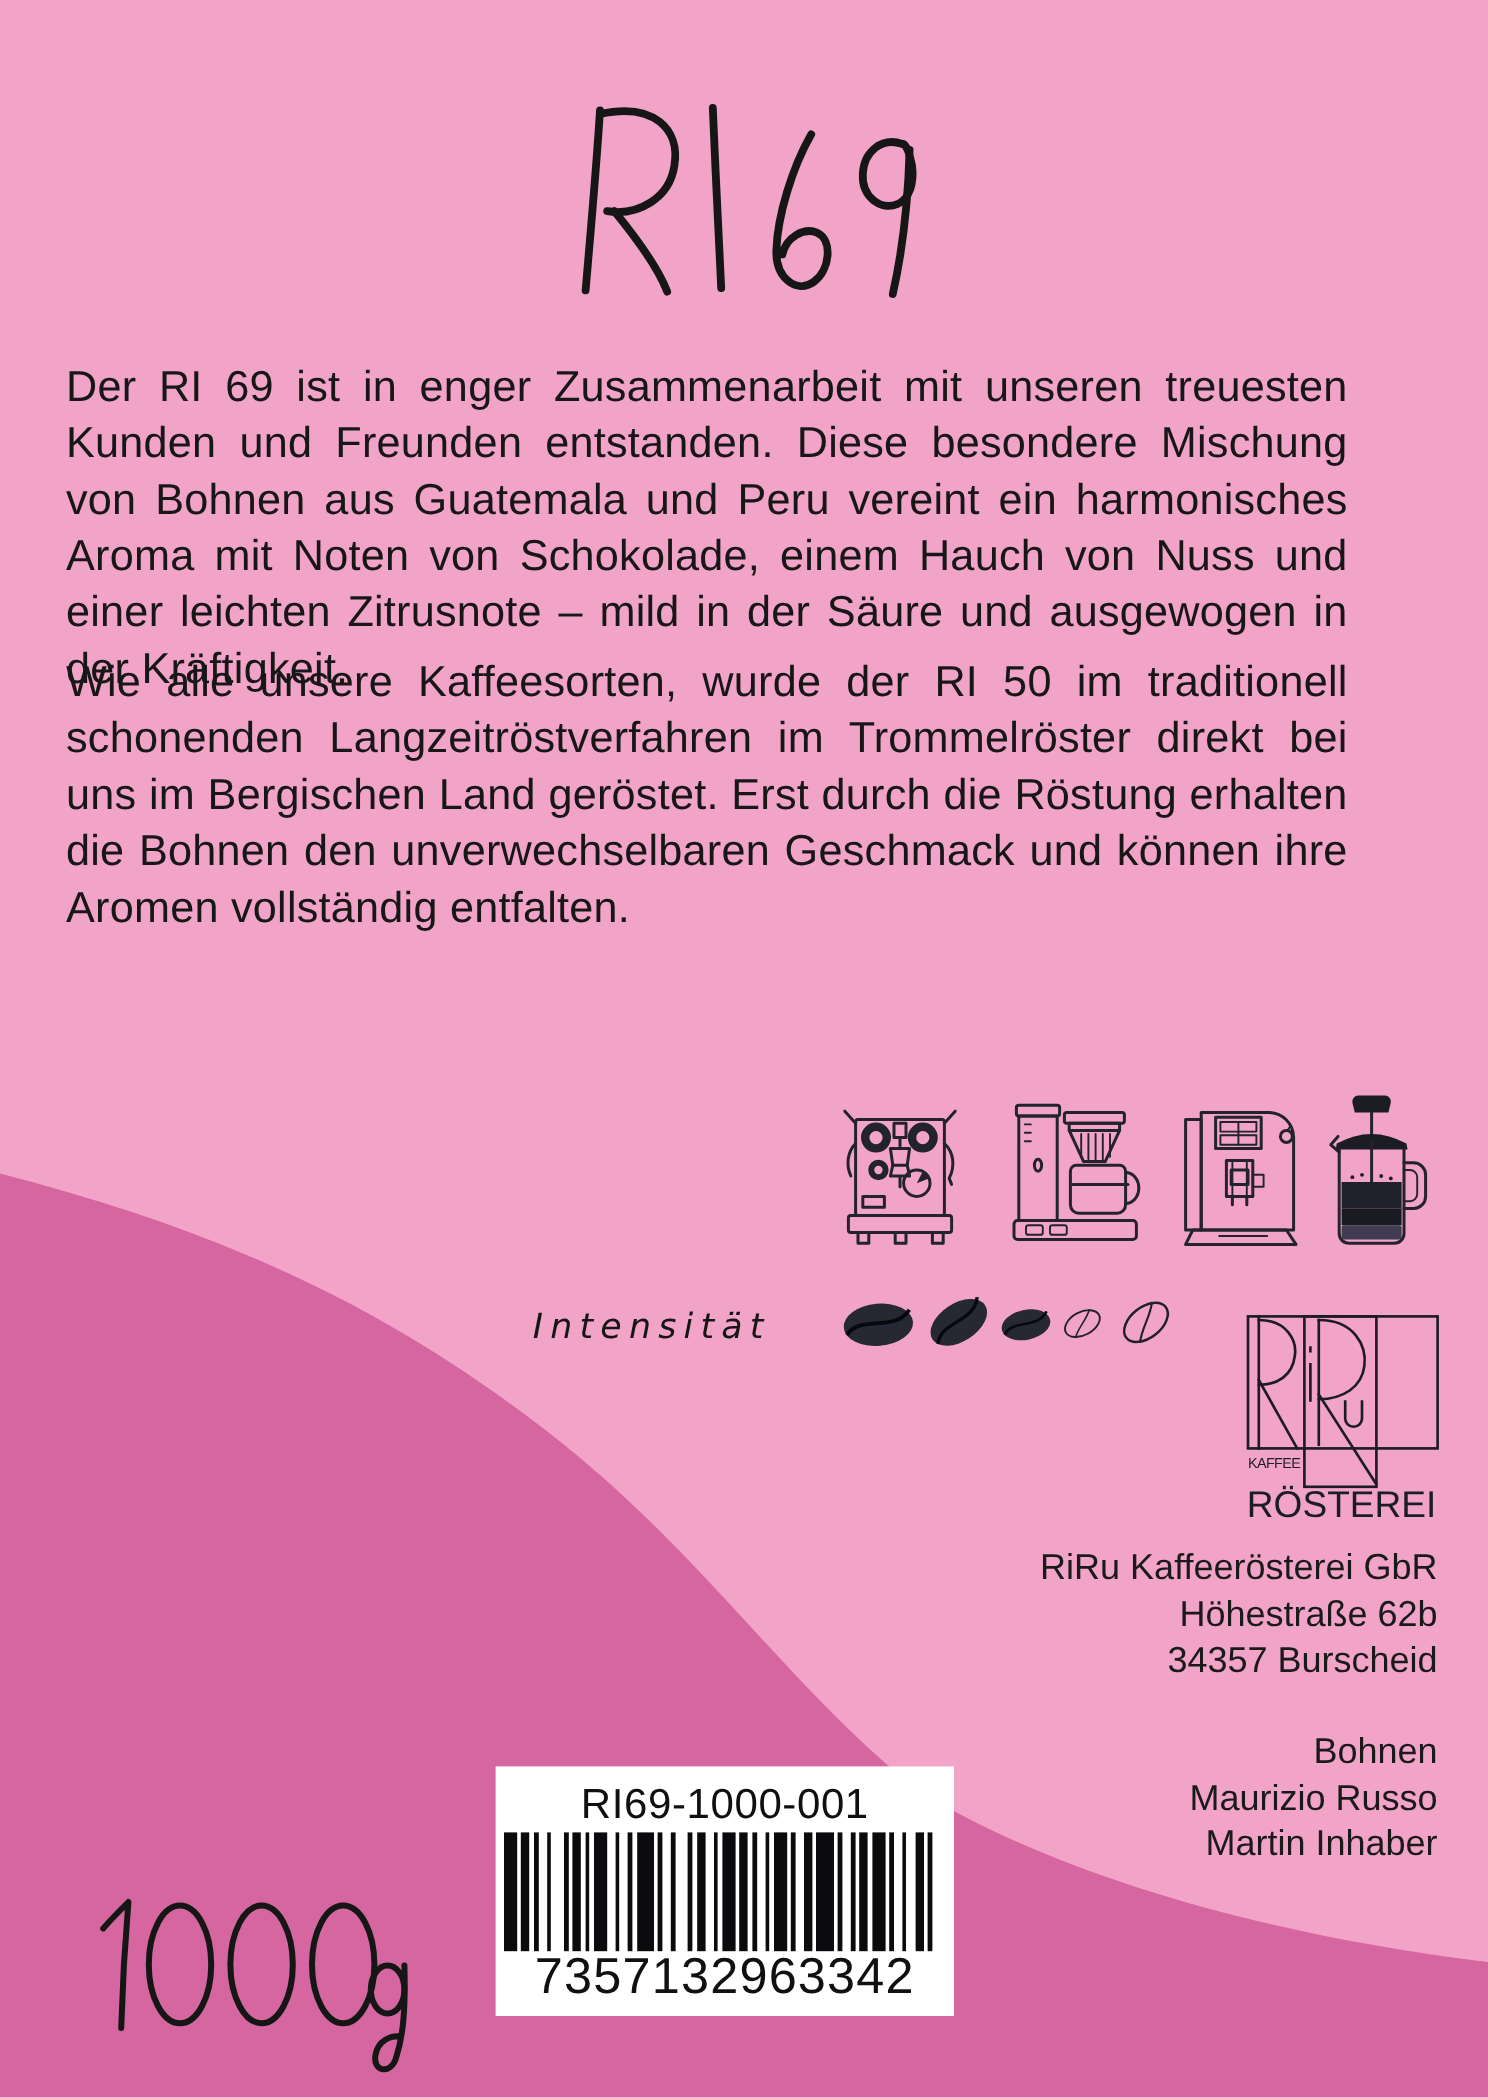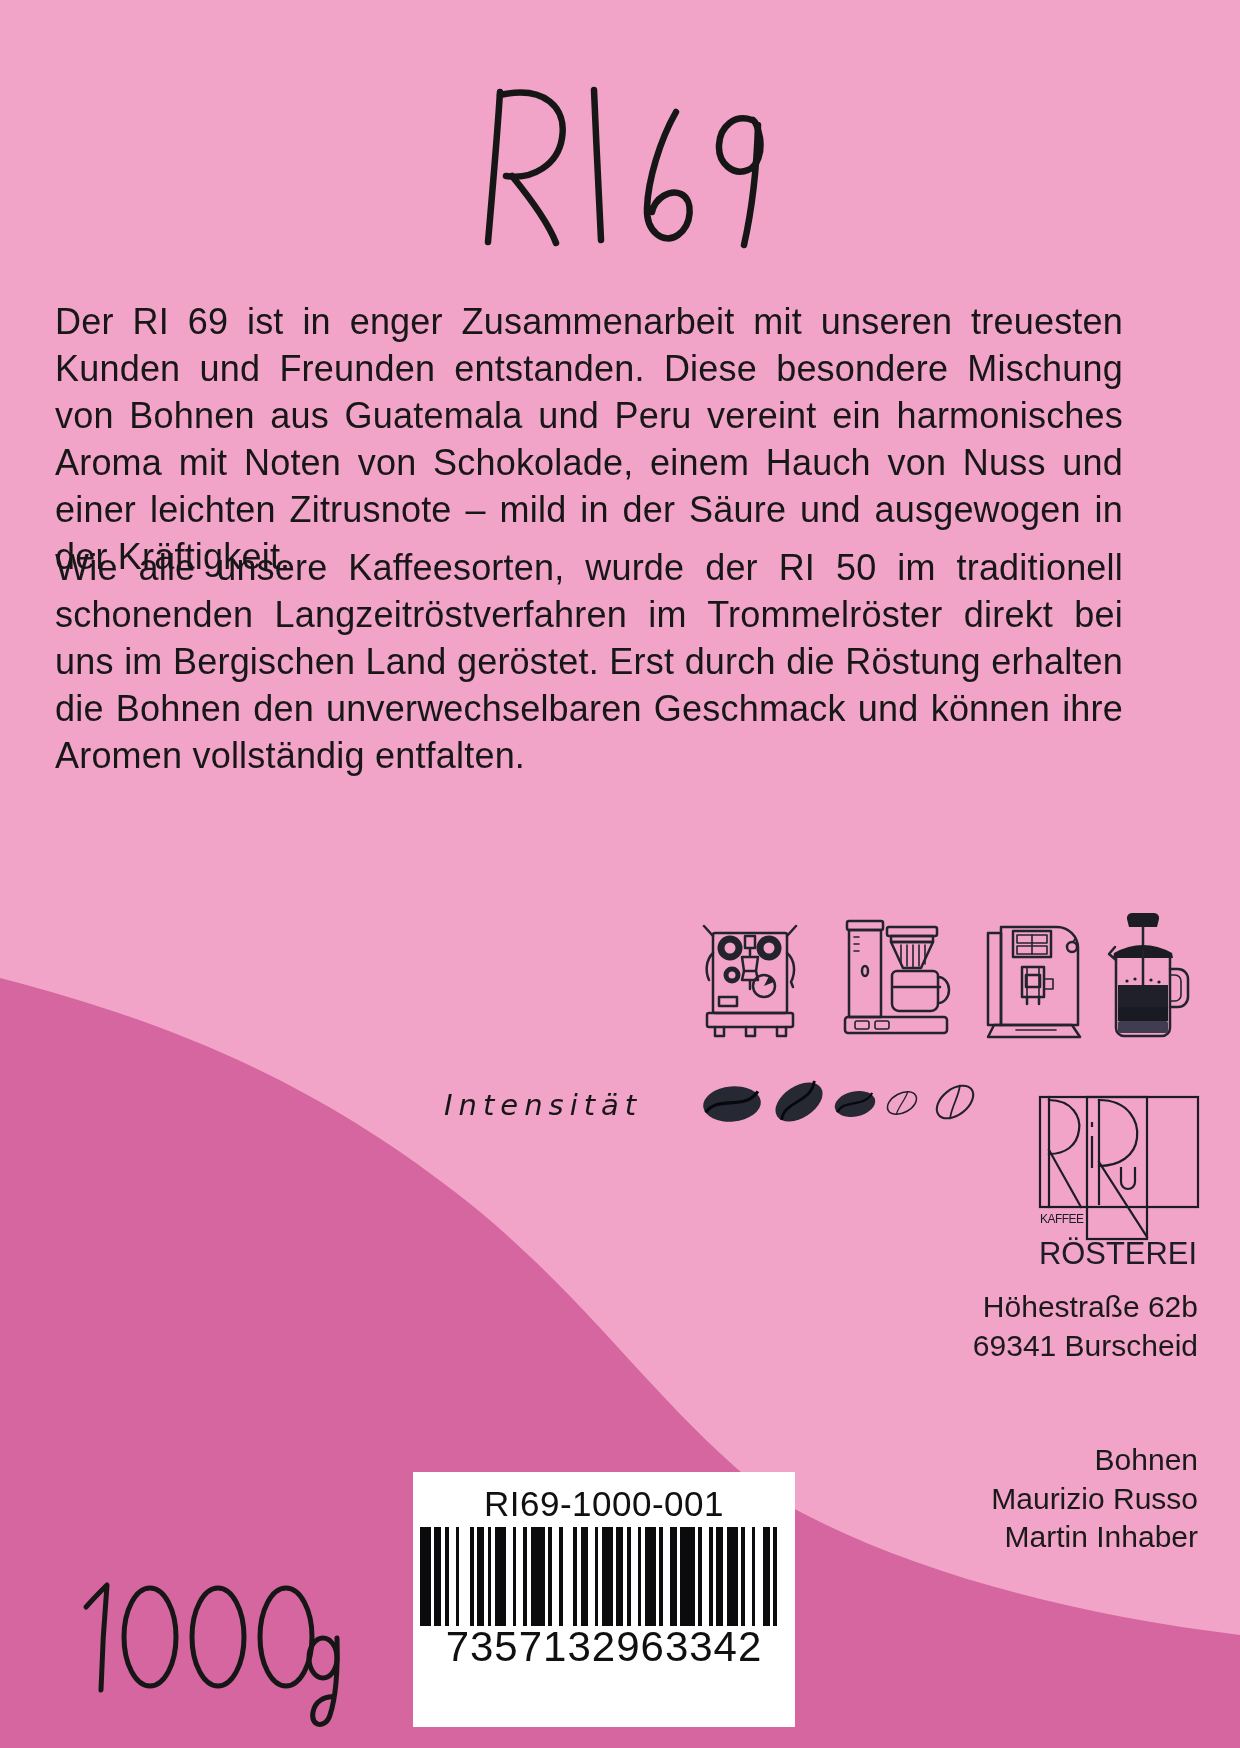--- a/index.html
+++ b/index.html
@@ -13,21 +13,21 @@
   .line{fill:none;stroke:#23232E;stroke-width:2.5;stroke-linecap:round;stroke-linejoin:round;}
   .thin{stroke-width:1.6;}
   .hand{fill:none;stroke:#161616;stroke-width:6.5;stroke-linecap:round;stroke-linejoin:round;}
   .hand2{fill:none;stroke:#161616;stroke-width:5;stroke-linecap:round;stroke-linejoin:round;}
   .lline{fill:none;stroke:#1C1C26;stroke-width:2.2;stroke-linecap:square;}
   .para{position:absolute;left:38px;width:1068px;font-size:36px;line-height:47px;
         text-align:justify;text-align-last:left;color:#171717;letter-spacing:0.2px;margin-left:17px;}
   .script{position:absolute;font-family:"DejaVu Sans",sans-serif;font-style:italic;
           color:#161616;font-size:29px;letter-spacing:6px;word-spacing:16px;}
   .addr{position:absolute;right:42px;text-align:right;font-size:30px;line-height:38.5px;color:#1A1A1A;}
-  .barcode-box{position:absolute;left:413px;top:1472px;width:382px;height:255px;
+  .barcode-box{position:absolute;left:413px;top:1472px;width:382px;height:208px;
                background:var(--paper);display:flex;flex-direction:column;align-items:center;}
   .sku{margin-top:12px;font-size:35px;color:#101010;letter-spacing:0.5px;}
   .bars{width:368px;height:99px;margin-top:3px;display:flex;align-items:stretch;}
   .bars div{height:100%;}
   .ean{font-size:42px;color:#101010;letter-spacing:1px;margin-top:-3px;}
   .sr-text{position:absolute;width:1px;height:1px;overflow:hidden;clip-path:inset(50%);white-space:nowrap;}
   .logo-text{fill:#1C1C26;font-family:"Liberation Sans",sans-serif;}
 </style>
 </head>
 <body>
@@ -162,22 +162,23 @@
     <path class="lline" d="M57,45 V75 M57,31 v3"></path>
     <path class="lline" d="M64,8 V112"></path>
     <path class="lline" d="M64,8 C94,8 104,30 102,46 C100,64 84,74 64,74"></path>
     <path class="lline" d="M64,70 L112,145"></path>
     <path class="lline" d="M86,76 v14 a7,7 0 0 0 14,0 v-14"></path>
     <text class="logo-text" x="5" y="131" font-size="12" letter-spacing="2" textLength="46">KAFFEE</text>
     <text class="logo-text" x="4" y="172" font-size="31" textLength="158" lengthAdjust="spacingAndGlyphs">RÖSTEREI</text>
   </svg>
 
   <div class="addr" style="top:1288px;">
+    <div>RiRu Kaffeerösterei GbR</div>
     <div>Höhestraße 62b</div>
-    <div>69341 Burscheid</div>
+    <div>34357 Burscheid</div>
   </div>
 
   <div class="addr" style="top:1441px;">
     <div>Bohnen</div>
     <div>Maurizio Russo</div>
     <div>Martin Inhaber</div>
   </div>
 
   <div class="barcode-box">
     <div class="sku">RI69-1000-001</div>

